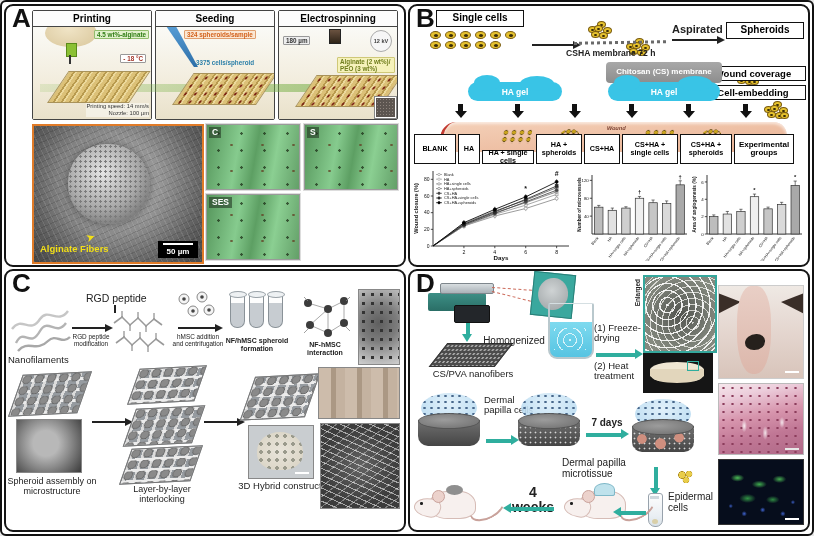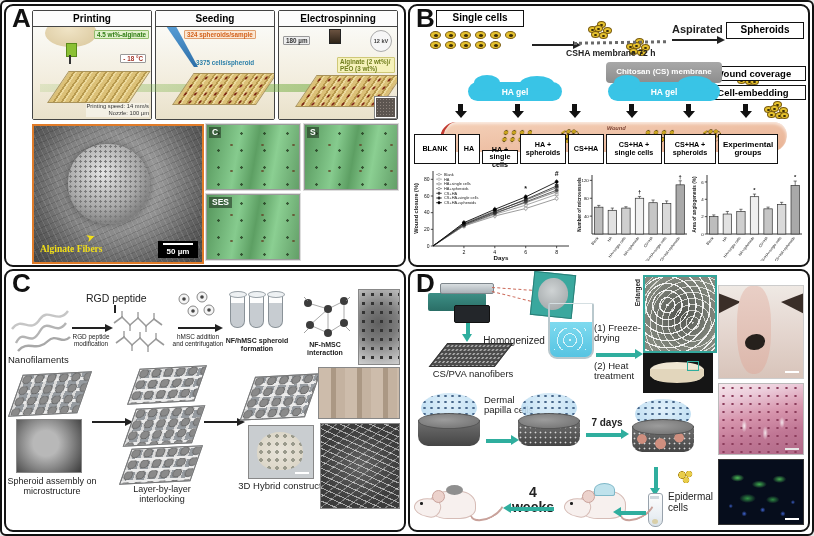--- a/index.html
+++ b/index.html
@@ -33,21 +33,21 @@
   .espin-noz{width:10px;height:13px;background:linear-gradient(#6a5240,#2e2418);border:1px solid #222;z-index:4;}
   .inset{width:19px;height:19px;background:#5c5550;border:1.5px solid #fff;outline:1px solid #888;background-image:radial-gradient(circle,#8d837c .8px,transparent 1px);background-size:3px 3px;z-index:4;}
   .smalltxt{position:absolute;font-size:5.8px;color:#333;line-height:1.2;text-align:right;z-index:4;background:rgba(250,250,245,.6);}
   .sem{border:2.5px solid #e07b28;background:
       repeating-linear-gradient(64deg,rgba(255,255,255,.10) 0 1px,transparent 1px 5px),
       repeating-linear-gradient(-24deg,rgba(0,0,0,.12) 0 1px,transparent 1px 6px),
       radial-gradient(circle at 50% 42%,#c9c9c9 0%,#8f8f8f 42%,#5f5f5f 75%,#474747 100%);overflow:hidden;}
   .sem-sphere{position:absolute;left:34px;top:18px;width:82px;height:80px;border-radius:48% 52% 50% 50%;
       background:radial-gradient(circle at 42% 36%,#e4e4e4,#a8a8a8 52%,#6e6e6e 85%);
       box-shadow:0 0 10px rgba(0,0,0,.45);background-image:radial-gradient(circle,#7b7b7b 1px,transparent 1.4px),radial-gradient(circle at 42% 36%,#e4e4e4,#a8a8a8 52%,#6e6e6e 85%);background-size:5px 5px,100% 100%;}
-  .sem-lbl{position:absolute;left:6px;bottom:8px;color:#f2df17;font-weight:bold;font-size:9.5px;line-height:1.1;z-index:3;font-family:Liberation Serif, serif;}
+  .sem-lbl{position:absolute;left:6px;bottom:8px;color:#f2df17;font-weight:bold;font-size:9.5px;line-height:1.1;z-index:3;}
   .sem-arrow{position:absolute;left:52px;bottom:18px;color:#f2df17;font-size:11px;transform:rotate(-18deg);z-index:3;}
   .scalebar{position:absolute;right:4px;bottom:4px;background:#000;color:#fff;font-size:8px;font-weight:bold;padding:1px 5px 2px;text-align:center;z-index:3;}
   .scalebar i{display:block;width:30px;height:2px;background:#fff;margin:1px auto 2px;}
   .mgrid{display:grid;grid-template-columns:1fr 1fr;grid-template-rows:1fr 1fr;gap:4px;}
   .micro{position:relative;border:1.5px solid #9a9a9a;outline:1px solid #ddd;
      background:linear-gradient(100deg,#55955b 0%,#86cb8e 34%,#5d9f63 52%,#8bcf92 72%,#639f68 100%);
      background-image:radial-gradient(circle,rgba(30,50,25,.75) 1px,transparent 1.5px),radial-gradient(circle,rgba(100,70,40,.8) 1px,transparent 1.4px),linear-gradient(100deg,#55955b 0%,#86cb8e 34%,#5d9f63 52%,#8bcf92 72%,#639f68 100%);
      background-size:23px 17px,31px 26px,100% 100%;background-position:0 0,9px 7px,0 0;}
   .mg-label{position:absolute;top:2px;left:2px;background:rgba(35,55,35,.6);color:#fff;font-weight:bold;font-size:8.5px;padding:0 3px;line-height:1.25;}
   
@@ -272,21 +272,21 @@
     <div class="wound" style="left:30px;top:116px;width:344px;height:30px;">
       <span class="wound-lbl" style="left:162px;top:3px;">Wound</span>
       <span class="wgrp" style="left:58px;top:7px;"></span>
       <span class="wgrp tight" style="left:116px;top:7px;"></span>
       <span class="wgrp" style="left:200px;top:7px;"></span>
       <span class="wgrp tight" style="left:258px;top:7px;"></span>
     </div>
     <div class="grprow" style="left:4px;top:128px;width:388px;height:30px;">
       <div class="grp" style="width:42px;">BLANK</div>
       <div class="grp" style="width:22px;">HA</div>
-      <div class="grp" style="width:36px;margin-top:16px;">HA + single cells</div>
+      <div class="grp" style="width:52px;margin-top:16px;">HA + single cells</div>
       <div class="grp" style="width:46px;">HA + spheroids</div>
       <div class="grp" style="width:36px;">CS+HA</div>
       <div class="grp" style="width:56px;">CS+HA + single cells</div>
       <div class="grp" style="width:52px;">CS+HA + spheroids</div>
       <div class="grp" style="width:60px;font-size:8px;">Experimental groups</div>
     </div>
     <svg id="chart-0" class="abs" style="left:2px;top:161px;" width="162" height="94">
           <line x1="21" y1="4" x2="21" y2="79" stroke="#222" stroke-width="0.9"></line>
           <line x1="21" y1="79" x2="157" y2="79" stroke="#222" stroke-width="0.9"></line>
           <line x1="18.8" y1="79" x2="21" y2="79" stroke="#222" stroke-width="0.8"></line>
@@ -611,20 +611,21 @@
       <div class="cyl-body seeded"></div>
       <div class="cyl-top"></div>
     </div>
     <div class="clabel" style="left:176px;top:146px;width:42px;font-size:10px;font-weight:bold;">7 days</div>
     <div class="tarrow" style="left:176px;top:162px;width:36px;"></div>
     <div class="cyl" style="left:222px;top:142px;">
       <div class="cyl-dome"></div>
       <div class="cyl-body tissue"></div>
       <div class="cyl-top"></div>
     </div>
+    <div class="clabel" style="left:152px;top:186px;width:110px;font-size:10px;text-align:left;">Dermal papilla microtissue</div>
     <div class="varrow" style="left:244px;top:196px;height:22px;"></div>
     <div class="etube" style="left:238px;top:222px;"></div>
     <div class="ycells" style="left:268px;top:200px;"></div>
     <div class="clabel" style="left:258px;top:220px;width:52px;font-size:10px;text-align:left;">Epidermal cells</div>
     <div class="mouse" style="left:6px;top:212px;">
       <div class="m-tail"></div>
       <div class="m-body"></div>
       <div class="m-patch"></div>
       <div class="m-head"></div>
       <div class="m-ear"></div>

